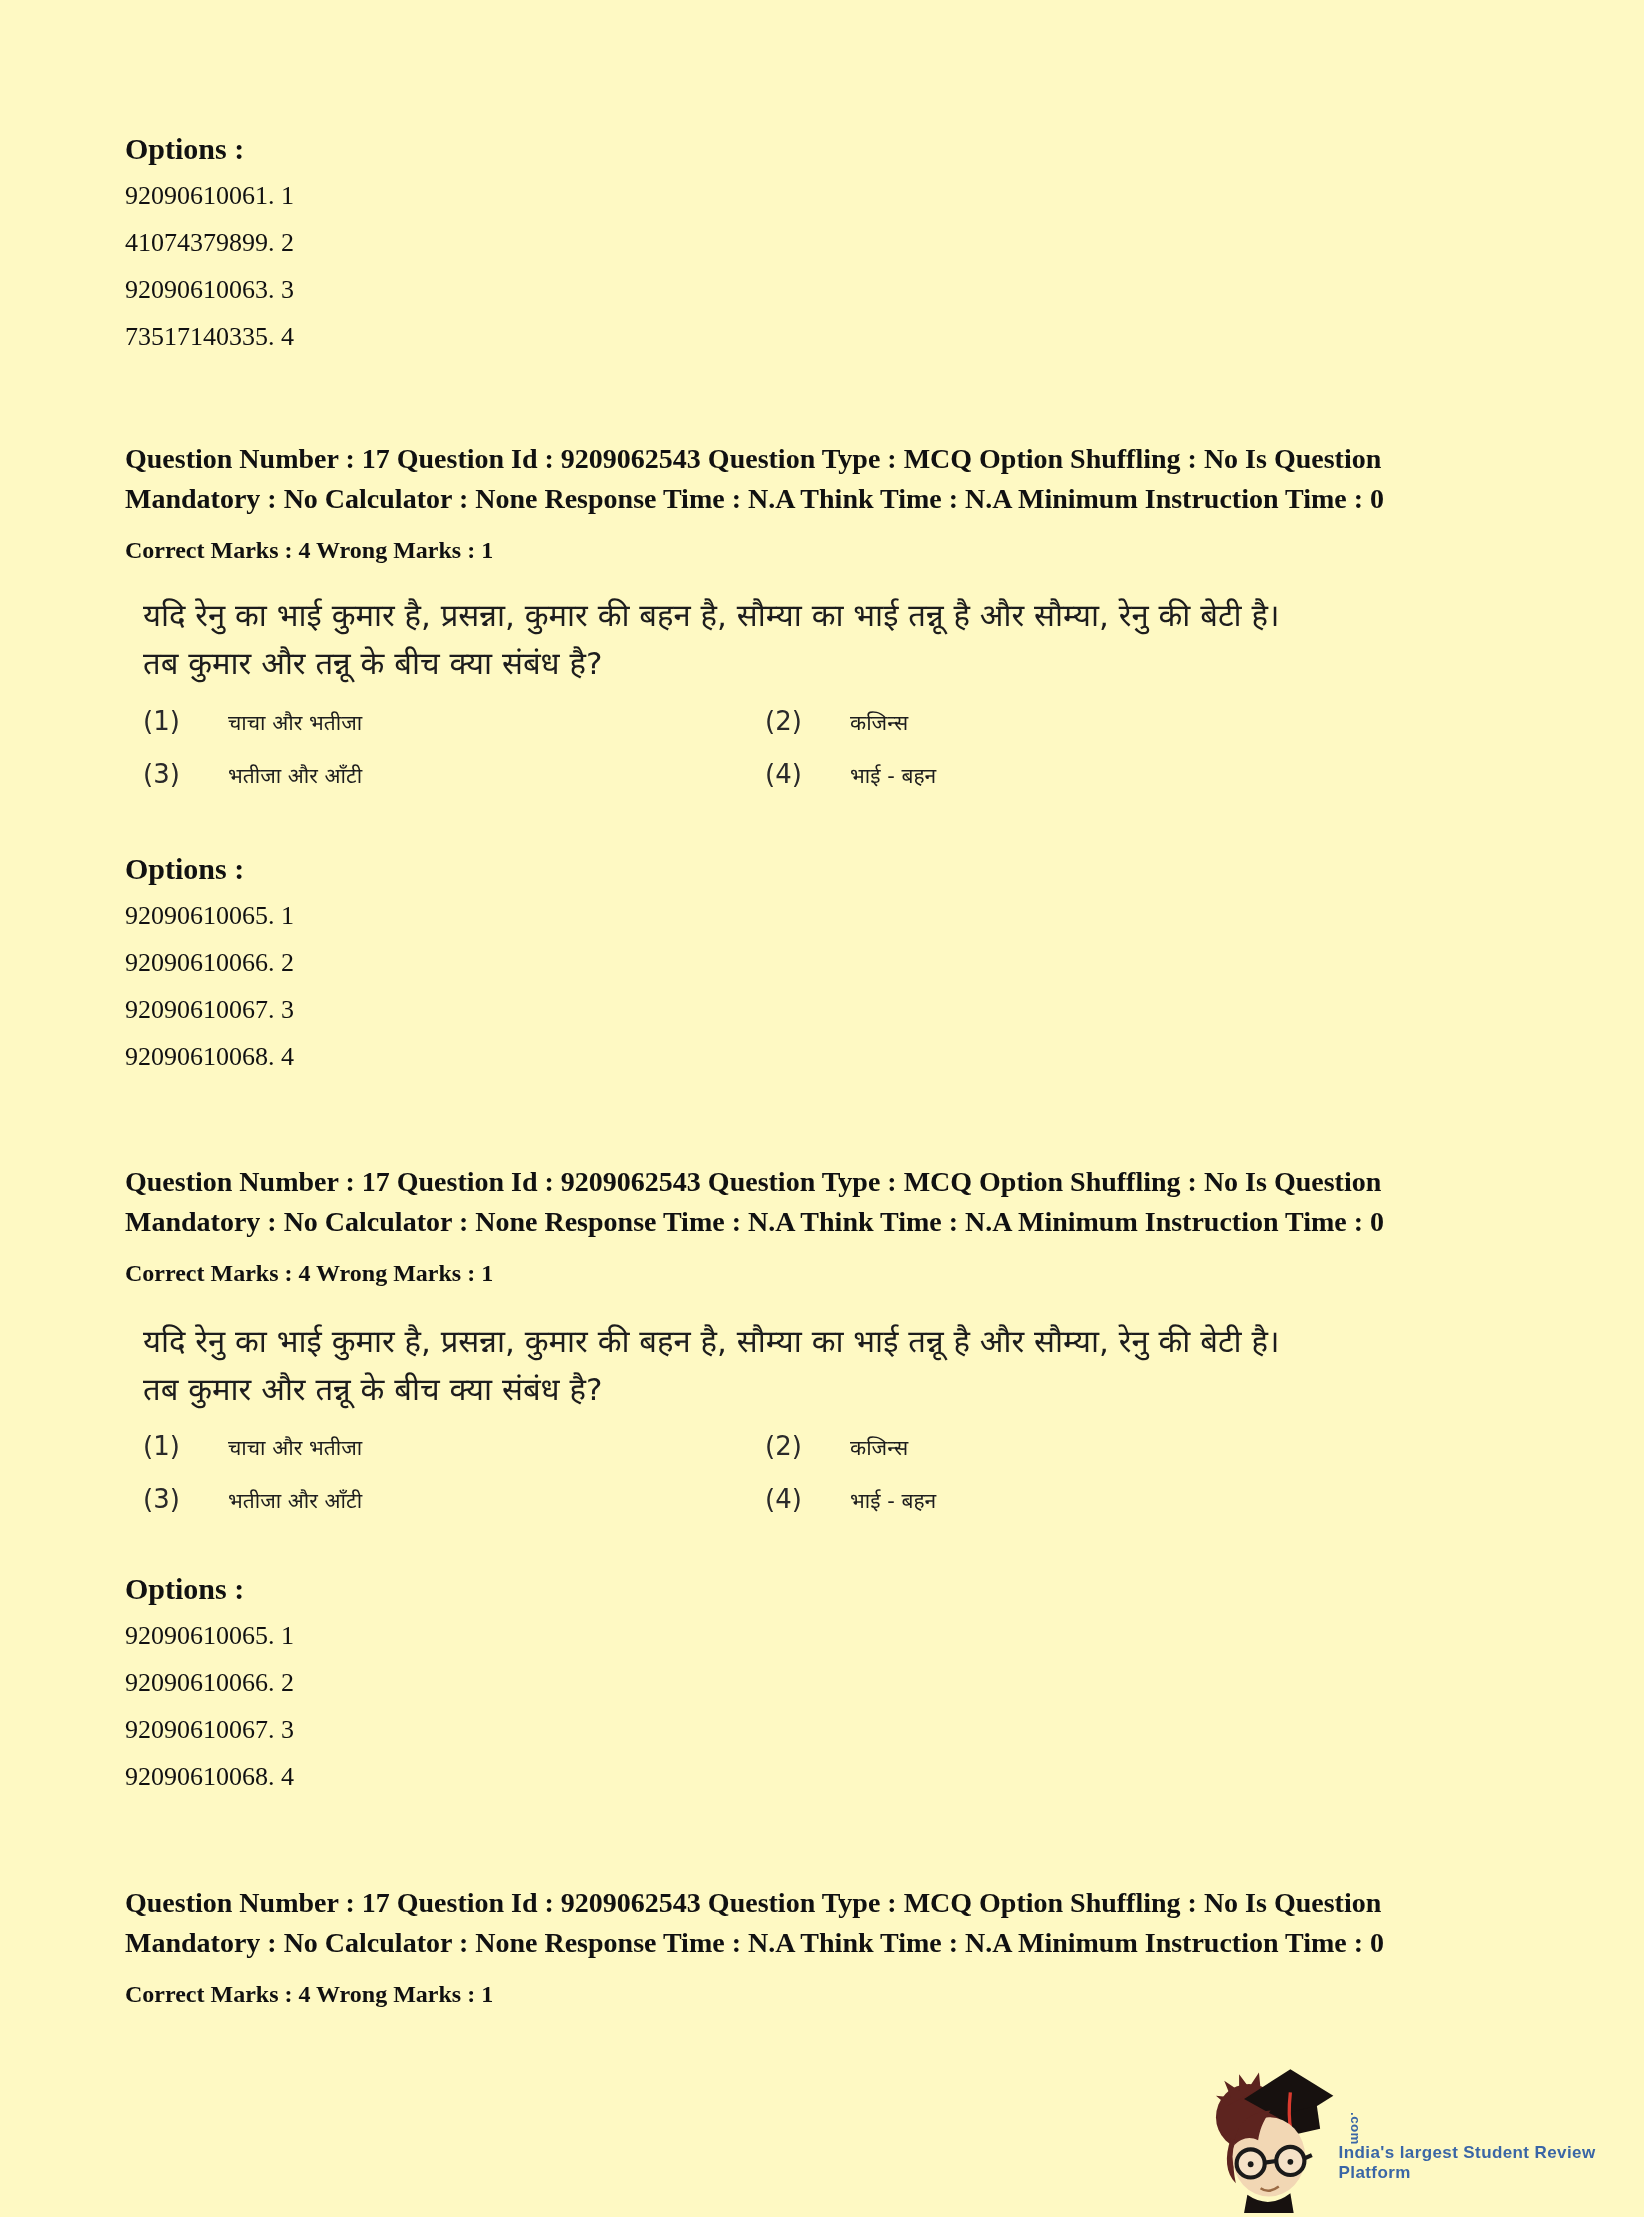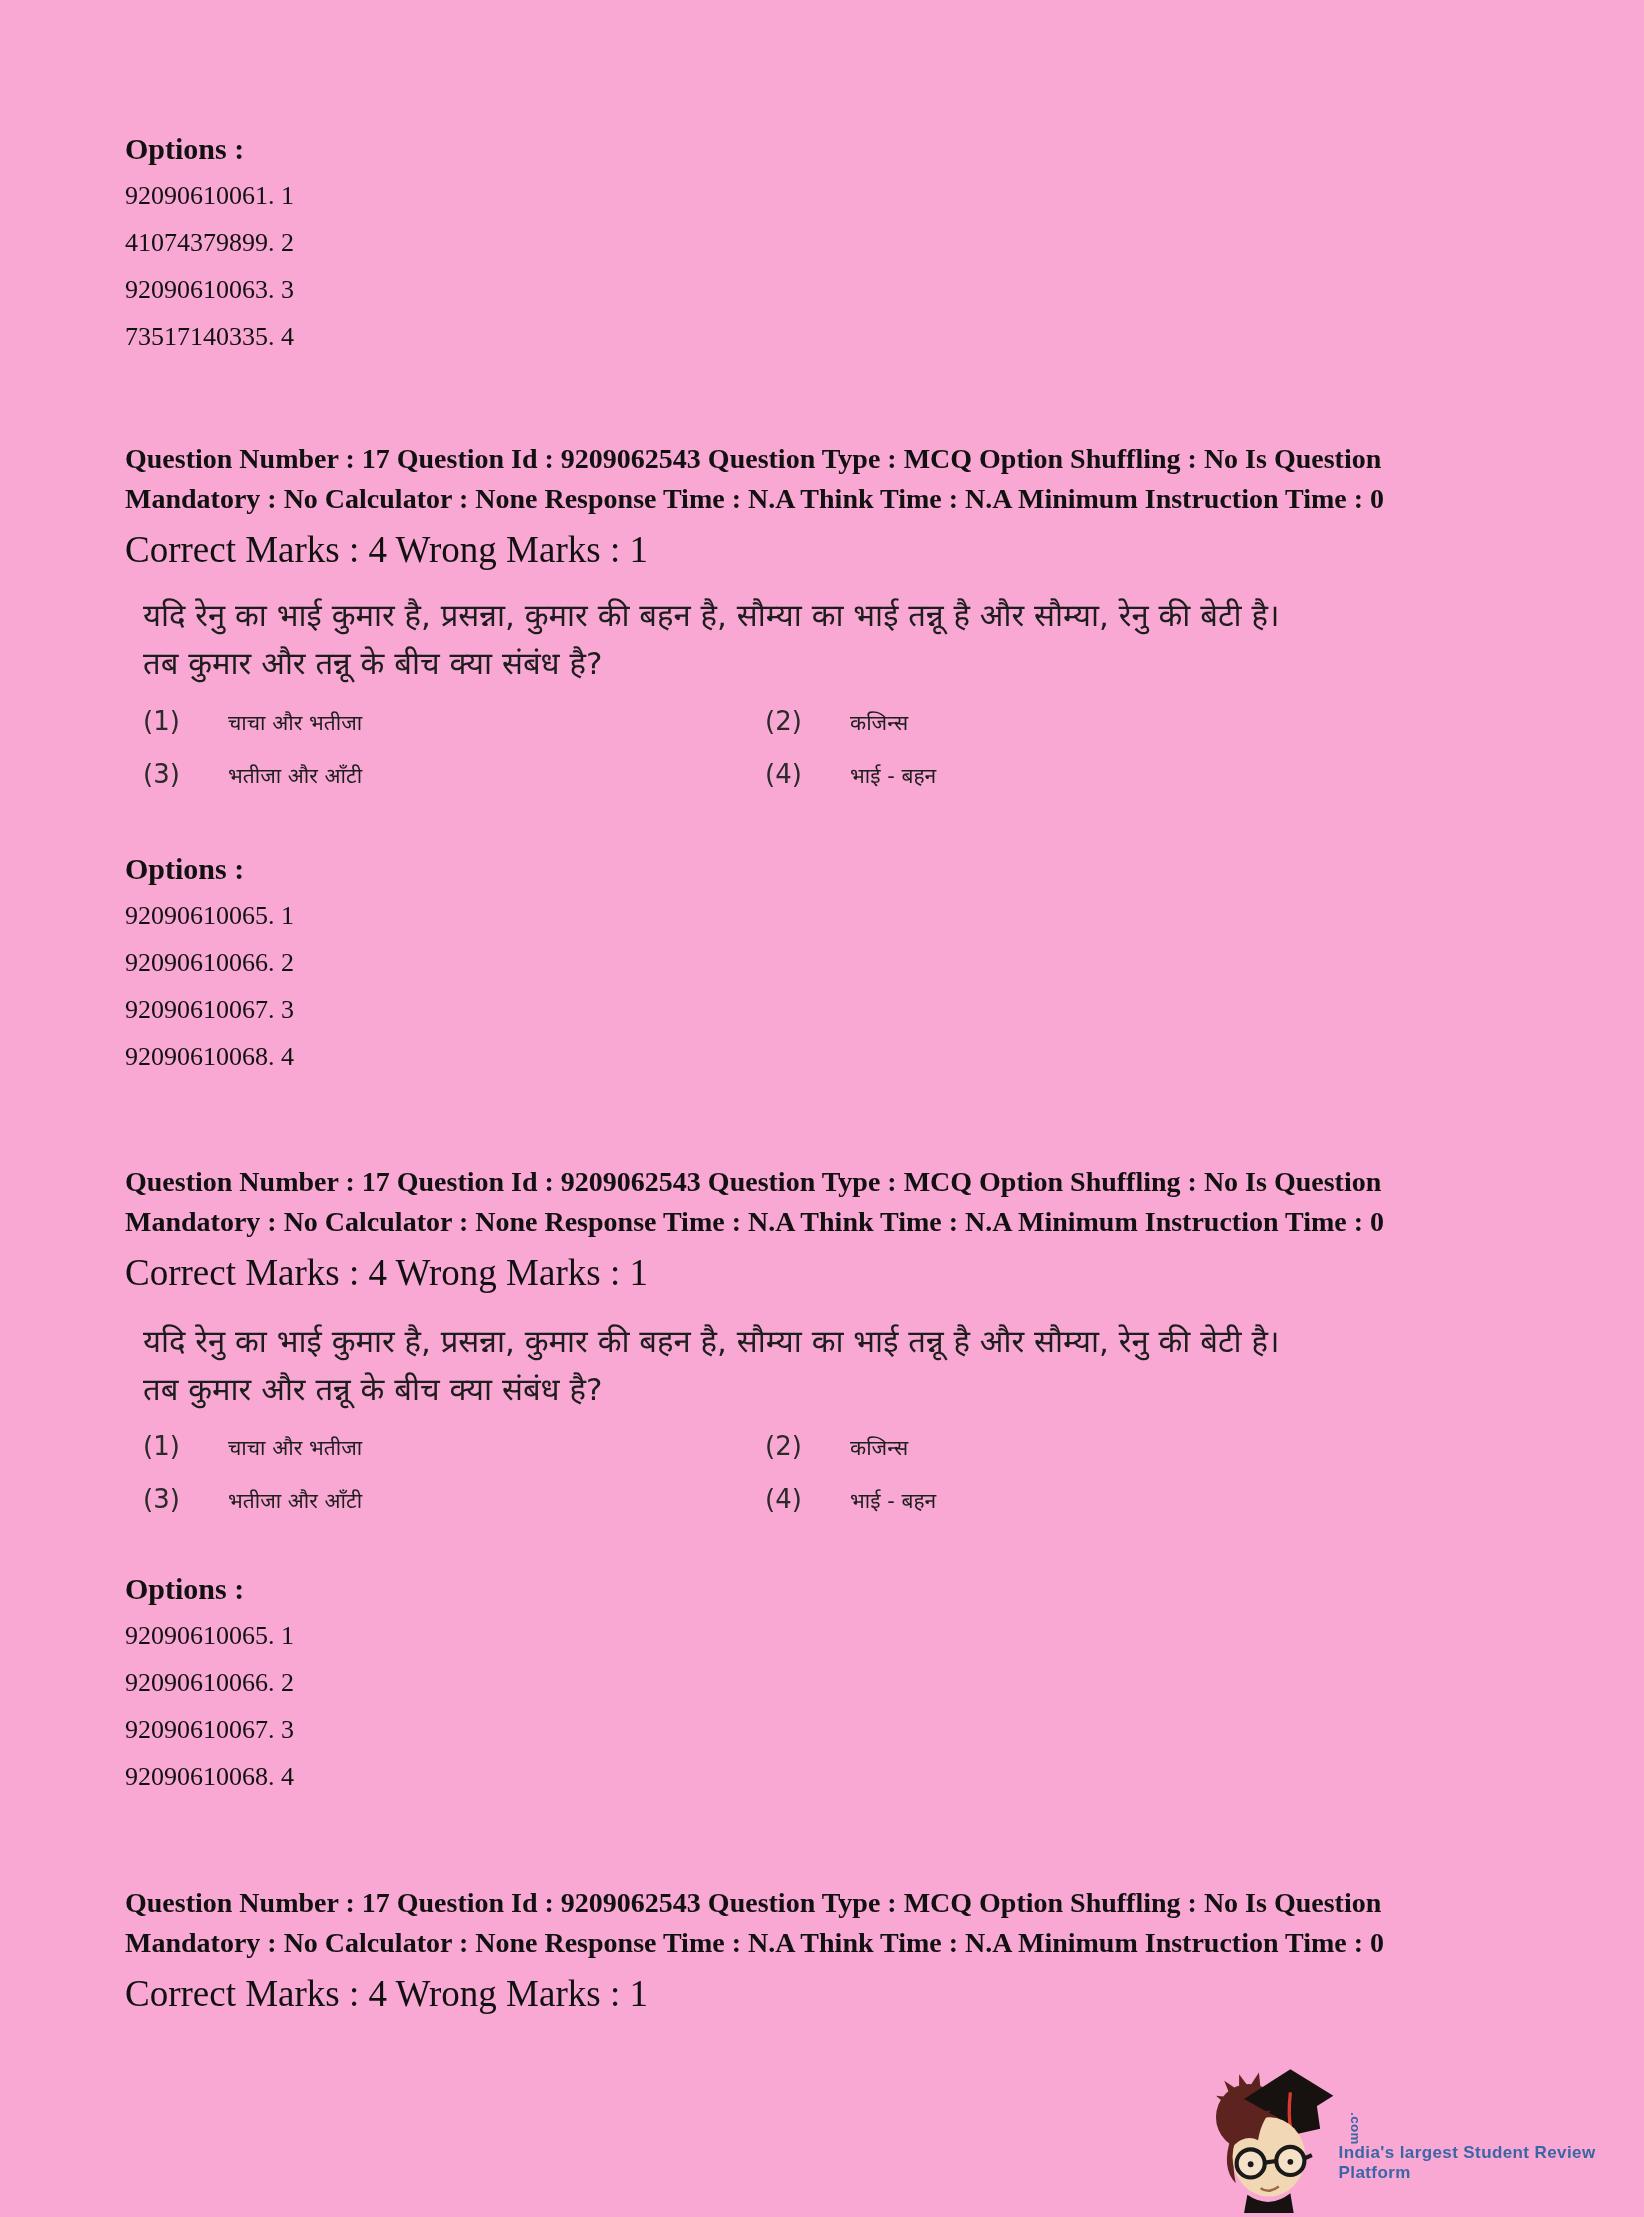--- a/index.html
+++ b/index.html
@@ -1,36 +1,36 @@
 <!DOCTYPE html>
 <html style="font-size:14.3px"><head>
 <meta charset="utf-8">
 <style>
   * { box-sizing: border-box; }
   html, body { margin: 0; padding: 0; background: #ffffff; }
   .page {
     position: relative;
     width: 1644px;
     height: 2217px;
-    background: #f9a8d4;
+    background: #fef9c3;
     color: #111111;
     font-family: "Liberation Serif", serif;
     overflow: hidden;
   }
   .abs { position: absolute; }
 
   
   .options-block { left: 125px; }
   .options-label { font-weight: bold; font-size: 30px; line-height: 47px; }
   .option-line   { font-size: 26px; line-height: 47px; }
 
   
   .meta-block { left: 125px; width: 1361px; margin-top: 38px; }
   .meta-line  { margin: 0; font-weight: bold; font-size: 28px; line-height: 40px; }
-  .marks-line { margin: 10.7px 0 0 0; font-weight: normal; font-size: 37px; line-height: 40px; }
+  .marks-line { margin: 10.7px 0 0 0; font-weight: bold; font-size: 24px; line-height: 40px; }
 
   
   .hindi { font-family: "DejaVu Sans", sans-serif; }
   .question-block { left: 143px; width: 1191px; }
   .q-line { font-size: 31px; line-height: 48px; color: #1d1d1d; }
 
   
   .choices-block {
     left: 143px;
     width: 1119px;

